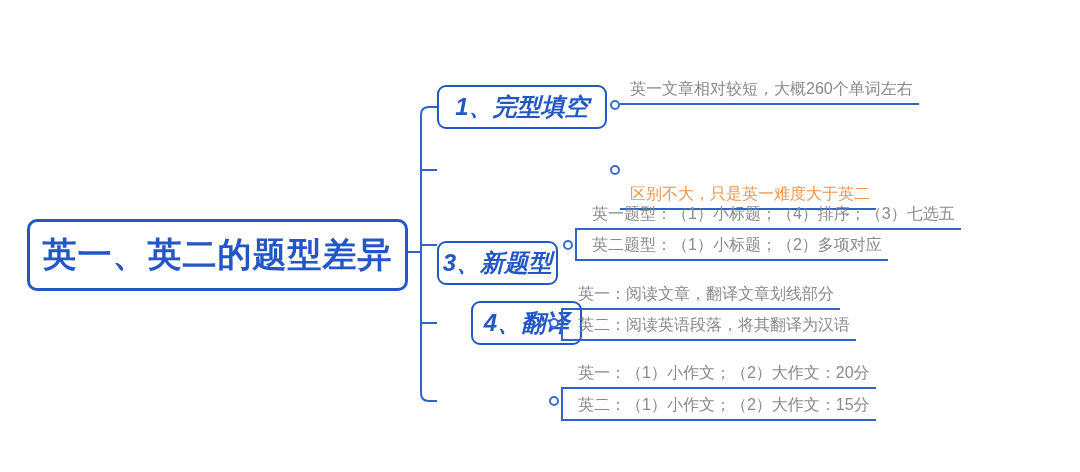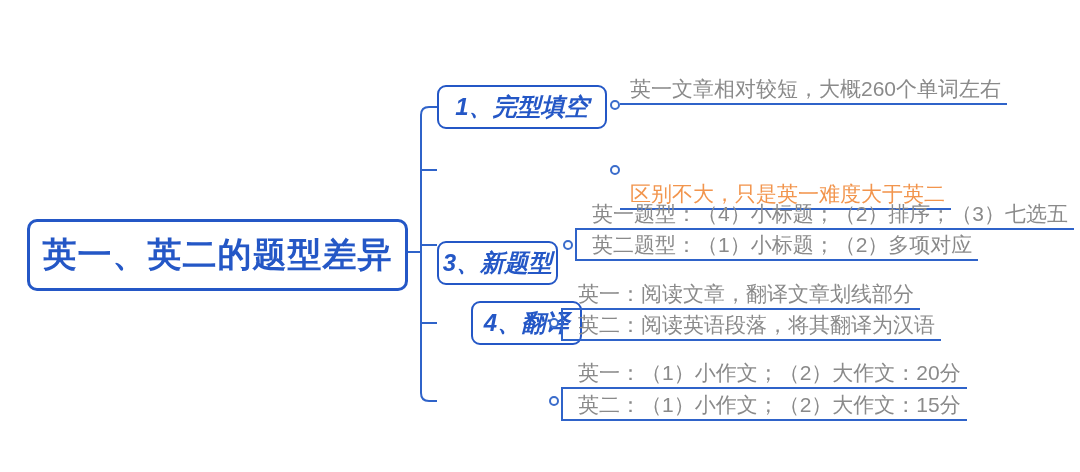--- a/index.html
+++ b/index.html
@@ -28,21 +28,21 @@
   .bn1{left:437px;top:85px;width:170px;}
   .bn2{left:437px;top:148px;width:170px;}
   .bn3{left:437px;top:241px;width:121px;}
   .bn4{left:437px;top:301px;width:111px;margin-left:34px;}
   .bn5{left:437px;top:379px;width:111px;}
 
   
   .leaf{
     position:absolute;height:28px;line-height:28px;
     border-bottom:2px solid #2f63c9;
-    font-size:21px;color:#8a8a8a;white-space:nowrap;
+    font-size:16px;color:#8a8a8a;white-space:nowrap;
     padding:0 6px 0 16px;box-sizing:content-box;background:transparent;
   }
   .leaf.single{padding-left:10px;}
   .leaf.orange{color:#f2954d;margin-top:40px;}
   .lf1{left:620px;top:75px;}
   .lf2{left:620px;top:140px;}
   .lf3a{left:576px;top:200px;}
   .lf3b{left:576px;top:231px;}
   .lf4a{left:562px;top:280px;}
   .lf4b{left:562px;top:311px;}
@@ -101,21 +101,21 @@
   <div class="handle h1"></div>
   <div class="handle h2"></div>
   <div class="handle h3"></div>
   <div class="handle h4"></div>
   <div class="handle h5"></div>
 
   <div class="leaf single lf1">英一文章相对较短，大概260个单词左右</div>
 
   <div class="leaf single orange lf2">区别不大，只是英一难度大于英二</div>
 
-  <div class="leaf lf3a">英一题型：（4）小标题；（2）排序；（3）七选五</div>
+  <div class="leaf lf3a">英一题型：（1）小标题；（4）排序；（3）七选五</div>
   <div class="leaf lf3b">英二题型：（1）小标题；（2）多项对应</div>
   <div class="vline vl3"></div>
 
   <div class="leaf lf4b">英二：阅读英语段落，将其翻译为汉语</div>
   <div class="leaf lf4a">英一：阅读文章，翻译文章划线部分</div>
   <div class="vline vl4"></div>
 
   <div class="leaf lf5a">英一：（1）小作文；（2）大作文：20分</div>
   <div class="leaf lf5b">英二：（1）小作文；（2）大作文：15分</div>
   <div class="vline vl5"></div>

